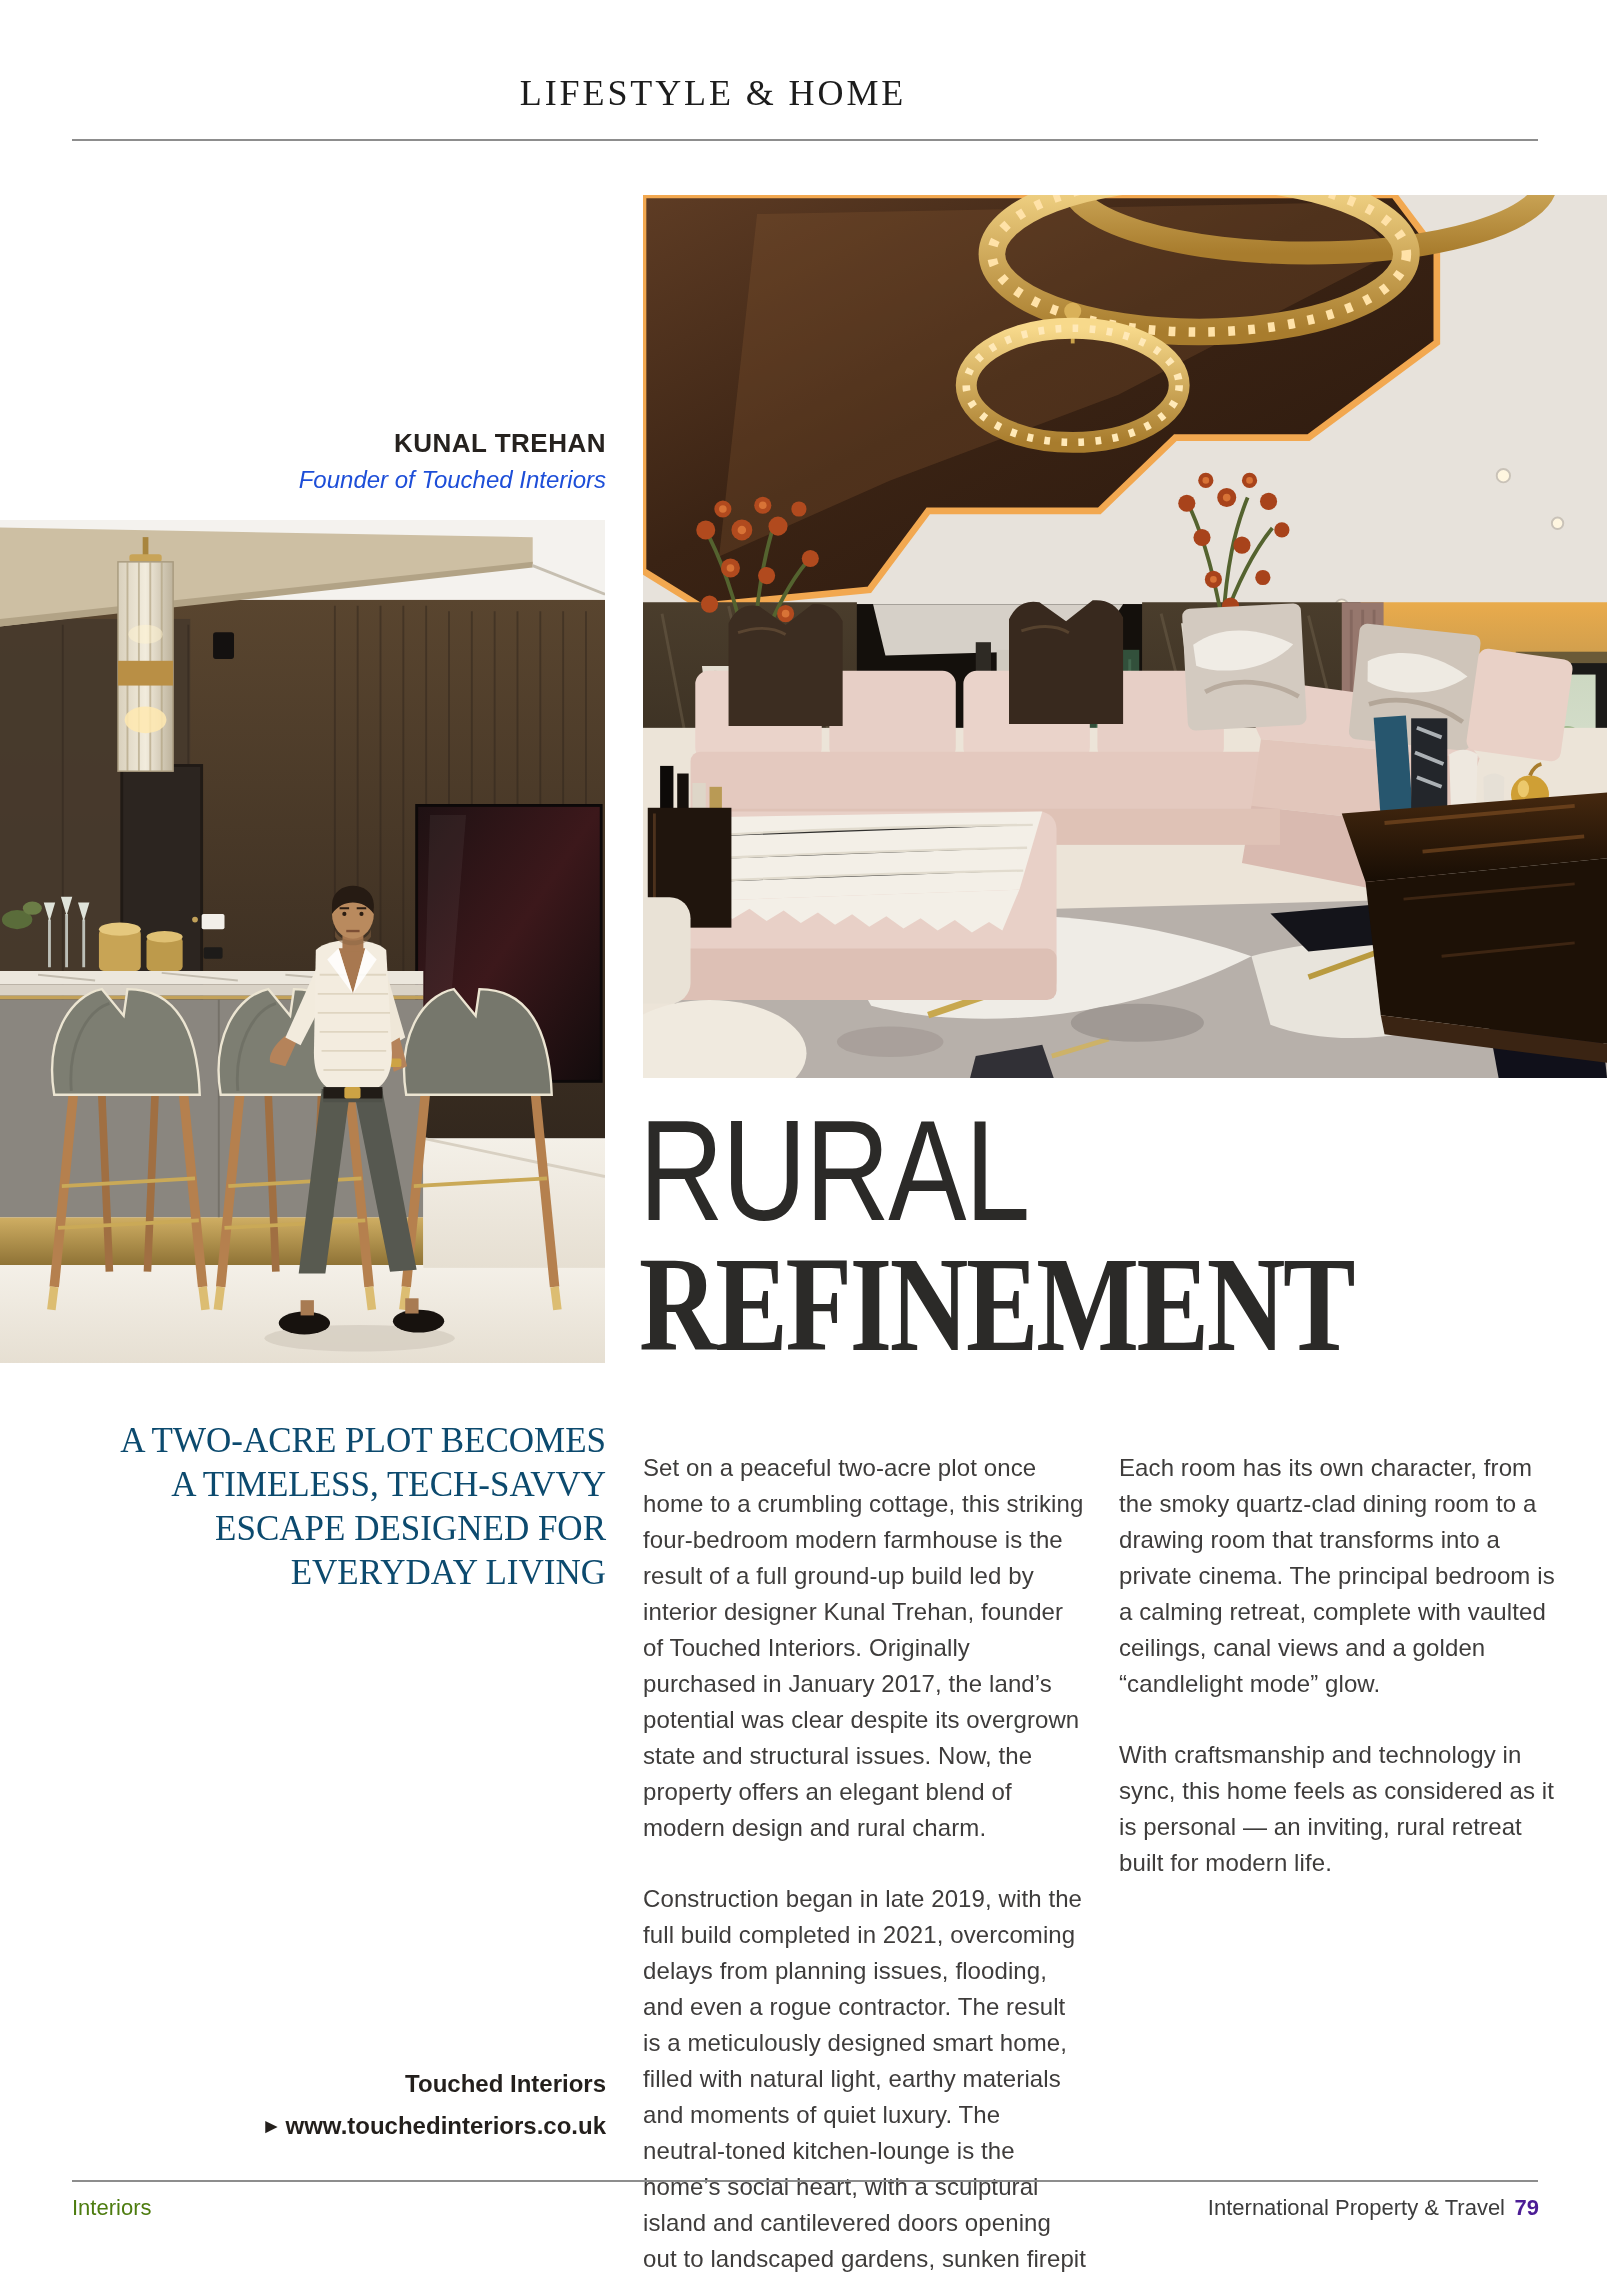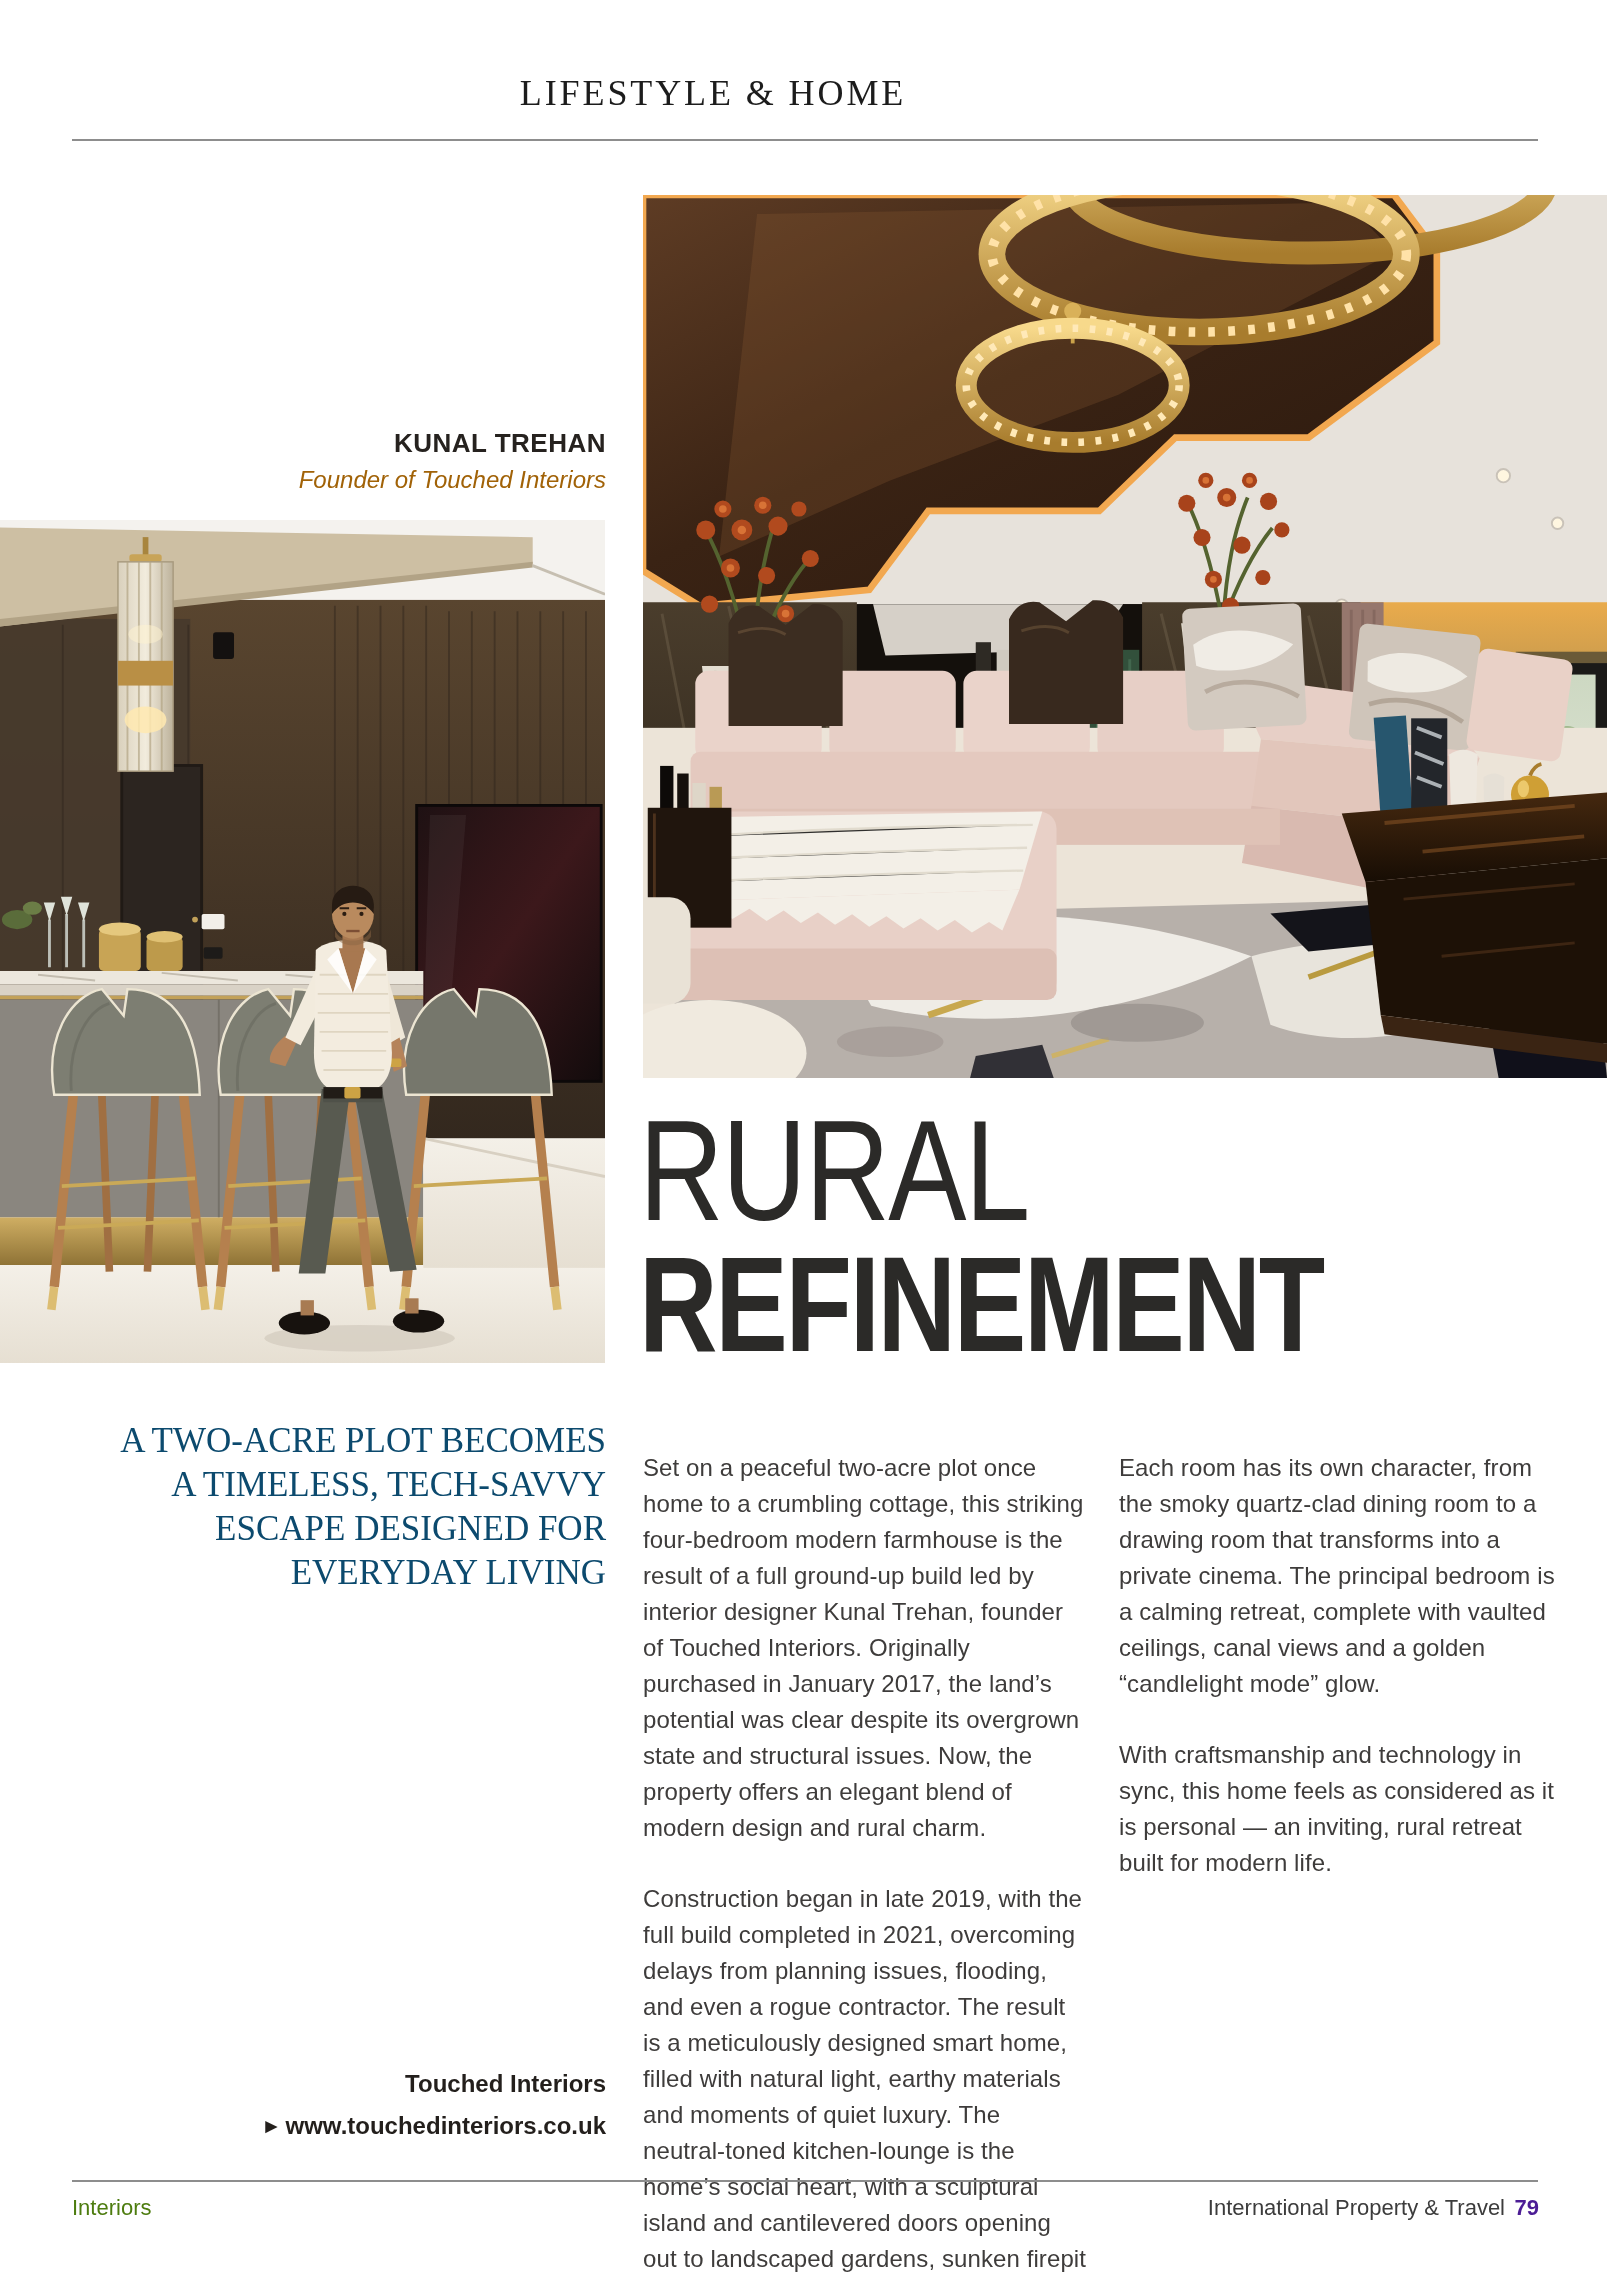--- a/index.html
+++ b/index.html
@@ -6,29 +6,29 @@
   .page{position:relative;width:1617px;height:2286px;background:#ffffff;overflow:hidden;
         font-family:"Liberation Sans",sans-serif;}
   .kicker{position:absolute;left:0;top:72px;width:1426px;text-align:center;
           font-family:"Liberation Serif",serif;font-size:36px;letter-spacing:2.9px;
           color:#1c1c1c;font-weight:400;}
   .rule{position:absolute;left:72px;width:1466px;height:1.9px;background:#8d8d8d;}
   .rule-top{top:139px;}
   .rule-bottom{top:2180px;}
   .byline{position:absolute;left:0;top:428px;width:606px;text-align:right;color:#26221f;}
   .byline .name{font-size:26px;font-weight:bold;letter-spacing:0.5px;margin-left:11px;}
-  .byline .role{font-size:24px;font-style:italic;color:#a16207;margin-top:6.7px;}
+  .byline .role{font-size:24px;font-style:italic;color:#1d4ed8;margin-top:6.7px;}
   .photo{position:absolute;overflow:hidden;background:#d8d2c8;}
   .photo svg{display:block;width:100%;height:100%;}
   .photo-left{left:0;top:520px;width:605px;height:843px;}
   .photo-right{left:643px;top:195px;width:964px;height:883px;}
   .headline{position:absolute;left:639px;color:#2b2a28;line-height:1;white-space:nowrap;}
   .headline-1{top:1099px;font-size:143px;font-weight:300;letter-spacing:-1.9px;}
   .headline-1 span{display:inline-block;transform:scaleX(.82);transform-origin:left center;}
-  .headline-2{top:1236px;font-size:136px;font-weight:700;letter-spacing:-2.9px;}
+  .headline-2{top:1236px;font-size:136px;font-weight:700;letter-spacing:-2.9px;font-family:Liberation Serif, serif;}
   .headline-2 span{display:inline-block;transform:scaleX(.80);transform-origin:left center;}
   .pullquote{position:absolute;left:81px;top:1419px;width:525px;text-align:right;
              font-family:"Liberation Serif",serif;font-size:35px;line-height:44px;
              color:#0c4a6e;white-space:pre-line;}
   .col{position:absolute;top:1414px;color:#3e3c3b;font-size:24px;line-height:36px;
        letter-spacing:0.1px;margin-top:36px;}
   .col p{margin:0;}
   .col p + p{margin-top:35px;}
   .col-1{left:643px;width:445px;}
   .col-2{left:1119px;width:439px;}

